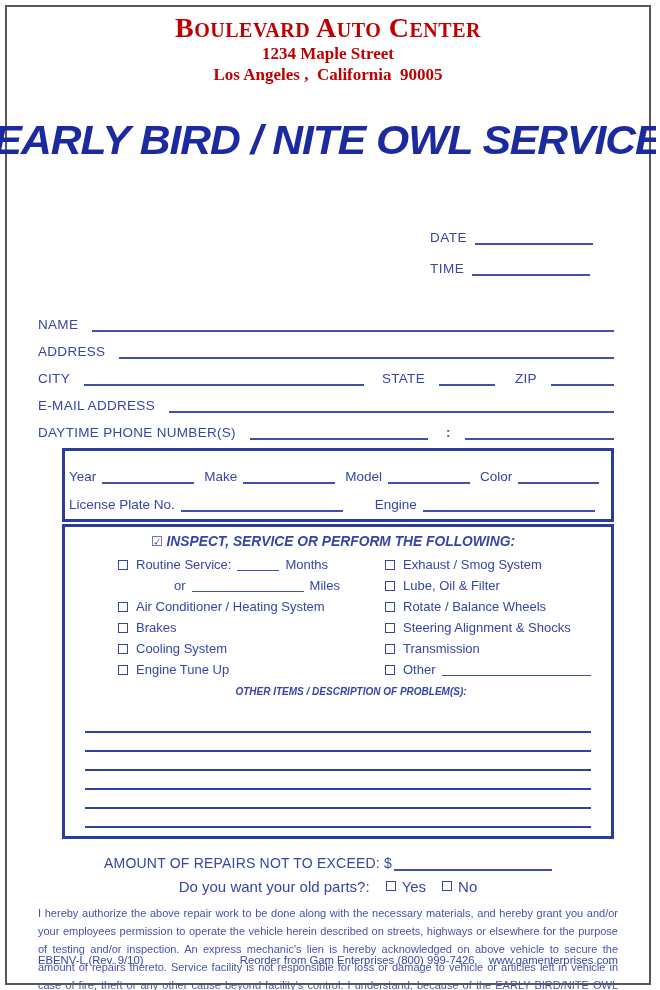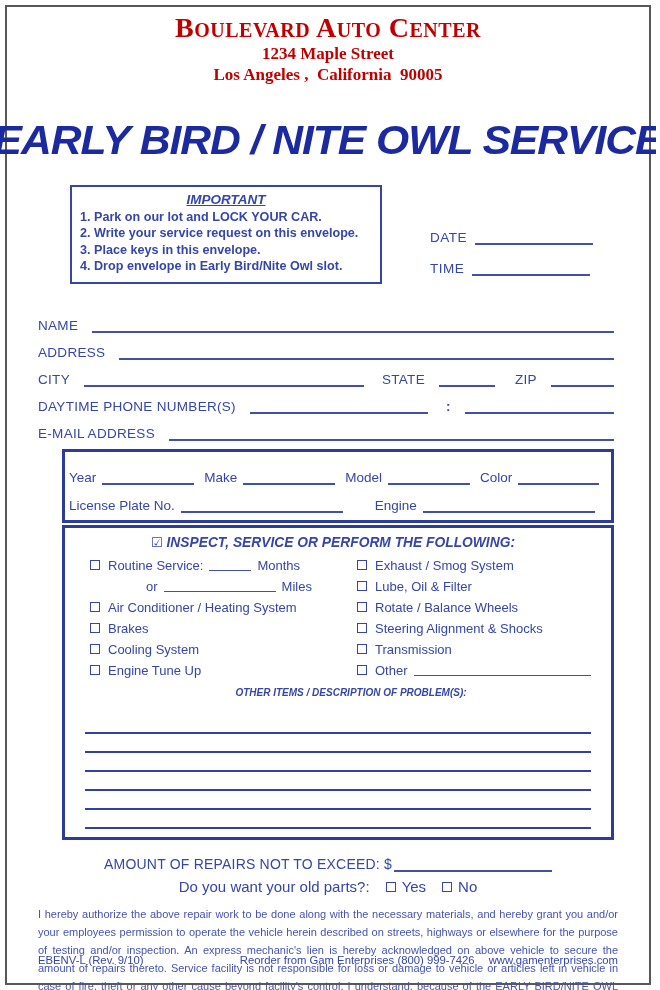--- a/index.html
+++ b/index.html
@@ -57,21 +57,21 @@
   .vehicle-box{border:3px solid #2c3c9e;padding:8px 12px 6px 4px;}
   .vrow{display:flex;align-items:flex-end;height:26px;font-size:13.5px;}
   .vrow.second{height:28px;}
   .vrow .lbl{white-space:nowrap;padding-bottom:1px;}
   .checklist-box{border:3px solid #2c3c9e;margin-top:2px;padding:5px 10px 8px 0;}
   .chk-header{text-align:center;font-weight:bold;font-style:italic;font-size:13.8px;line-height:20px;}
   .chk-header .boxglyph{font-family:"DejaVu Sans",sans-serif;font-style:normal;font-size:13px;}
   .chk-cols{display:flex;margin-top:2px;}
   .col-left{width:292px;padding-left:25px;}
   .col-right{flex:1;padding-right:8px;}
-  .chk-item{display:flex;align-items:center;height:21px;font-size:13px;}
+  .chk-item{display:flex;align-items:center;height:21px;font-size:13px;margin-left:28px;}
   .cb{flex:0 0 auto;width:10px;height:10px;border:1.7px solid var(--blue);margin-right:8px;}
   .chk-item .txt{white-space:nowrap;}
   .indent-or{margin-left:56px;}
   .mini-blank{border-bottom:1.8px solid var(--line);height:12px;display:inline-block;margin:0 6px;}
   .problems-header{text-align:center;font-weight:bold;font-style:italic;font-size:10px;line-height:20px;margin-top:2px;margin-left:36px;}
   .desc-lines{margin:12px 10px 0 20px;}
   .desc-line{height:19px;border-bottom:2px solid #3141a2;}
 
   
   .amount-row{display:flex;justify-content:center;align-items:flex-end;margin-top:10px;height:22px;color:var(--blue);font-size:14px;letter-spacing:.2px;}
@@ -92,27 +92,20 @@
 
   <div class="header">
     <div class="biz-name">Boulevard Auto Center</div>
     <div class="biz-addr">1234 Maple Street</div>
     <div class="biz-addr">Los Angeles ,  California  90005</div>
   </div>
 
   <div class="main-title">EARLY BIRD / NITE OWL SERVICE</div>
 
   <div class="info-row">
-    <div class="important-box">
-      <div class="important-title">IMPORTANT</div>
-      <div class="important-step">1. Park on our lot and LOCK YOUR CAR.</div>
-      <div class="important-step">2. Write your service request on this envelope.</div>
-      <div class="important-step">3. Place keys in this envelope.</div>
-      <div class="important-step">4. Drop envelope in Early Bird/Nite Owl slot.</div>
-    </div>
     <div class="datetime">
       <div class="dt-row">
         <span class="lbl">DATE</span>
         <span class="blank"></span>
       </div>
       <div class="dt-row">
         <span class="lbl">TIME</span>
         <span class="blank"></span>
       </div>
     </div>
@@ -129,28 +122,28 @@
     </div>
     <div class="frow">
       <span class="lbl">CITY</span>
       <span class="fill" style="flex:0 0 280px;"></span>
       <span class="lbl" style="margin-left:10px;">STATE</span>
       <span class="fill" style="flex:0 0 56px;"></span>
       <span class="lbl" style="margin-left:12px;">ZIP</span>
       <span class="fill"></span>
     </div>
     <div class="frow">
+      <span class="lbl">E-MAIL ADDRESS</span>
+      <span class="fill"></span>
+    </div>
+    <div class="frow">
       <span class="lbl">DAYTIME PHONE NUMBER(S)</span>
       <span class="fill" style="flex:0 0 178px;"></span>
       <span class="sep">:</span>
       <span class="fill" style="margin-left:0;"></span>
-    </div>
-    <div class="frow">
-      <span class="lbl">E-MAIL ADDRESS</span>
-      <span class="fill"></span>
     </div>
   </div>
 
   <div class="boxes">
     <div class="vehicle-box">
       <div class="vrow">
         <span class="lbl">Year</span>
         <span class="fill" style="flex:0 0 92px;"></span>
         <span class="lbl" style="margin-left:10px;">Make</span>
         <span class="fill" style="flex:0 0 92px;"></span>

